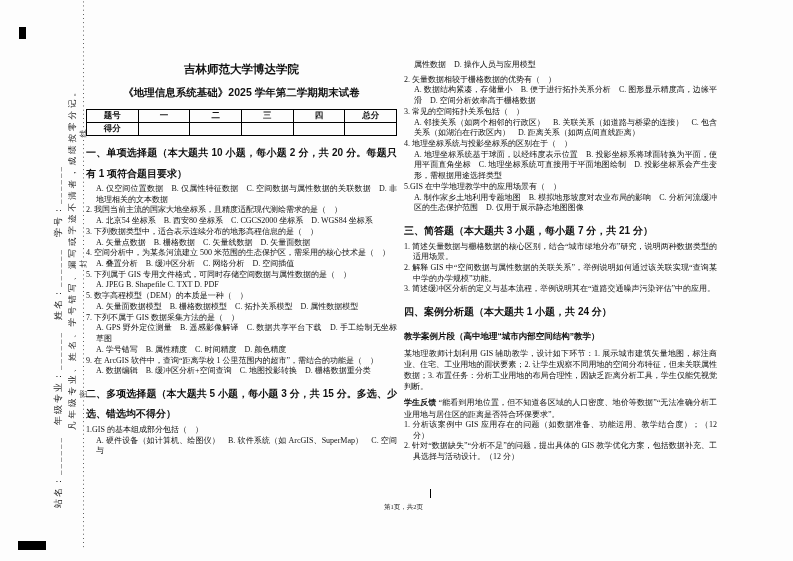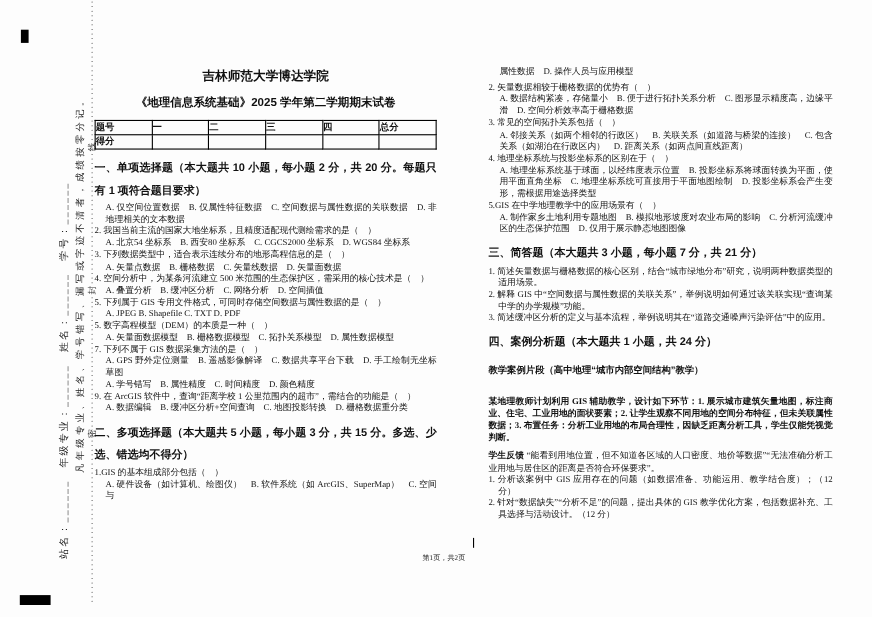--- a/index.html
+++ b/index.html
@@ -16,52 +16,52 @@
   .vtext{
     position:absolute;transform-origin:0 0;transform:rotate(-90deg);
     white-space:nowrap;color:#222;
   }
   .v-fields{left:52px;top:508px;font-size:9px;letter-spacing:2px;}
   .v-warning{left:67px;top:430px;font-size:8.5px;letter-spacing:3px;}
   .v-seal{left:78px;top:548px;font-size:8px;letter-spacing:1.5px;color:#333;}
   
   .col{position:absolute;top:62px;}
   .col-left{left:86px;width:311px;}
-  .col-right{left:444px;top:60px;width:313px;}
+  .col-right{left:404px;top:60px;width:313px;}
   
   .school{
     text-align:center;font-family:"Liberation Sans","DejaVu Sans",sans-serif;
     font-weight:bold;font-size:11.5px;
   }
   .subtitle{
     text-align:center;font-family:"Liberation Sans","DejaVu Sans",sans-serif;
     font-weight:bold;font-size:10.5px;margin-top:9px;
   }
   
   table.score{
     border-collapse:collapse;width:100%;margin-top:9px;
     font-size:8.5px;table-layout:fixed;
   }
   table.score td{
-    border:1px solid #000;height:12px;text-align:left;
+    border:1px solid #000;height:12px;text-align:center;
     font-family:"Liberation Sans","DejaVu Sans",sans-serif;font-weight:bold;padding:0;
   }
   
   .sec-heading{
     font-family:"Liberation Sans","DejaVu Sans",sans-serif;font-weight:bold;
     font-size:10px;line-height:2.05;margin-top:7px;text-align:justify;
   }
   .q{font-size:8px;line-height:1.34;text-align:justify;}
   .q .opt{padding-left:10px;}
   .s3-item,.s4-q{font-size:8px;line-height:1.34;padding-left:9px;text-indent:-9px;text-align:justify;}
   .case-label{
     font-family:"Liberation Sans","DejaVu Sans",sans-serif;font-weight:bold;
     font-size:8.5px;margin-top:8px;
   }
-  .case-text{font-size:8px;line-height:1.4;margin-top:16px;text-align:justify;font-weight:bold;}
+  .case-text{font-size:8px;line-height:1.4;margin-top:5px;text-align:justify;}
   .fb{font-size:8px;line-height:1.4;margin-top:5px;text-align:justify;}
   .fb .fb-label{font-family:"Liberation Sans","DejaVu Sans",sans-serif;font-weight:bold;}
   .q-label{font-size:8px;font-weight:bold;font-style:italic;margin-top:6px;}
   .cont-line{font-size:8px;line-height:1.34;padding-left:10px;}
   .mt4{margin-top:4px;}
   
   .footer{position:absolute;left:384px;top:503px;font-size:6.5px;color:#222;}
 </style>
 </head>
 <body>

